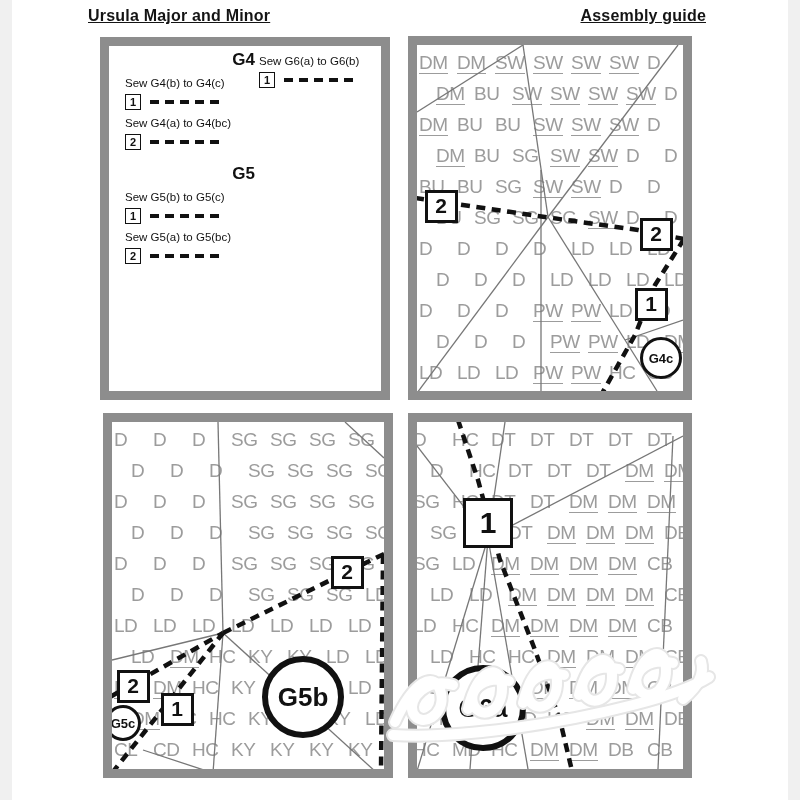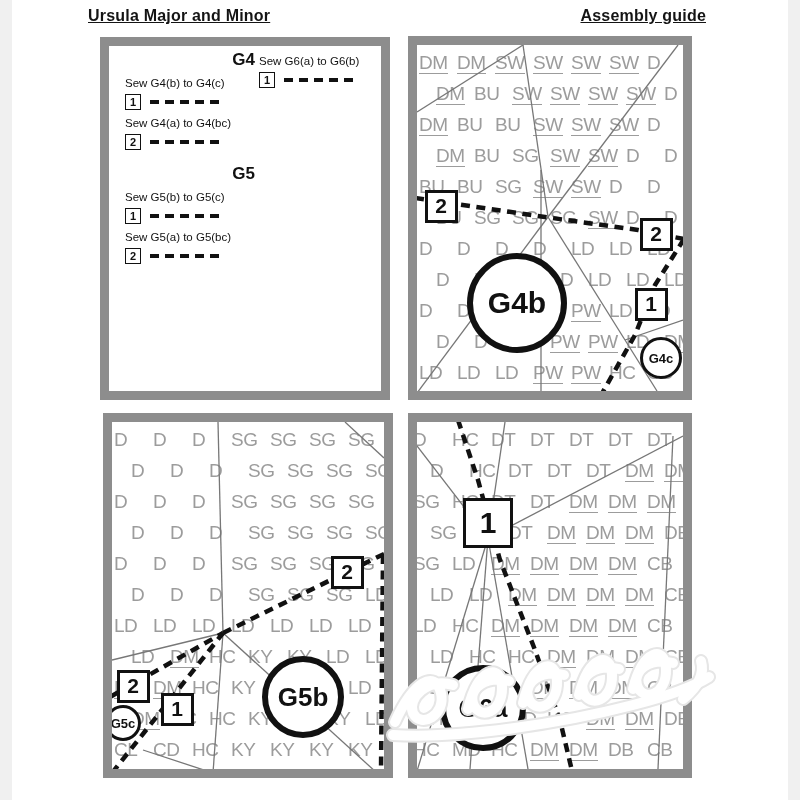--- a/index.html
+++ b/index.html
@@ -186,21 +186,20 @@
           <line x1="106" y1="0" x2="131" y2="172" stroke="#777777" stroke-width="1.3"></line>
           <line x1="261" y1="0" x2="131" y2="172" stroke="#777777" stroke-width="1.3"></line>
           <line x1="131" y1="172" x2="0" y2="348" stroke="#777777" stroke-width="1.3"></line>
           <line x1="124" y1="125" x2="124" y2="346" stroke="#777777" stroke-width="1.3"></line>
           <line x1="131" y1="172" x2="208" y2="295" stroke="#777777" stroke-width="1.3"></line>
           <line x1="208" y1="295" x2="266" y2="275" stroke="#777777" stroke-width="1.3"></line>
           <line x1="208" y1="295" x2="240" y2="346" stroke="#777777" stroke-width="1.3"></line>
           <polyline points="-2,153 128,172 221,185 267,194" fill="none" stroke="#111111" stroke-width="4.5" stroke-dasharray="9 6.5"></polyline>
           <polyline points="267,194 238,240 218,290 183,352" fill="none" stroke="#111111" stroke-width="4.5" stroke-dasharray="9 6.5"></polyline>
         </svg>
-        <div class="piece-circle" style="left: 50px; top: 208px; width: 100px; height: 100px; font-size: 30px;">G4b</div>
         <div class="piece-circle small" style="left: 223px; top: 292px; width: 42px; height: 42px; font-size: 13px;">G4c</div>
         <div class="numbox" style="left: 7.5px; top: 144.5px; width: 33px; height: 33px; font-size: 21px; border-width: 3px;">2</div>
         <div class="numbox" style="left: 222.5px; top: 172.5px; width: 33px; height: 33px; font-size: 21px; border-width: 3px;">2</div>
         <div class="numbox" style="left: 217.5px; top: 242.5px; width: 33px; height: 33px; font-size: 21px; border-width: 3px;">1</div>
       </div>
     </div>
     <div class="panel" style="left: 103px; top: 413px; width: 290px; height: 365px; background: rgb(141, 141, 141);">
       <div class="panel-inner">
         <span class="code" style="left: 2px; top: 8px;">D</span>
         <span class="code" style="left: 41px; top: 8px;">D</span>

